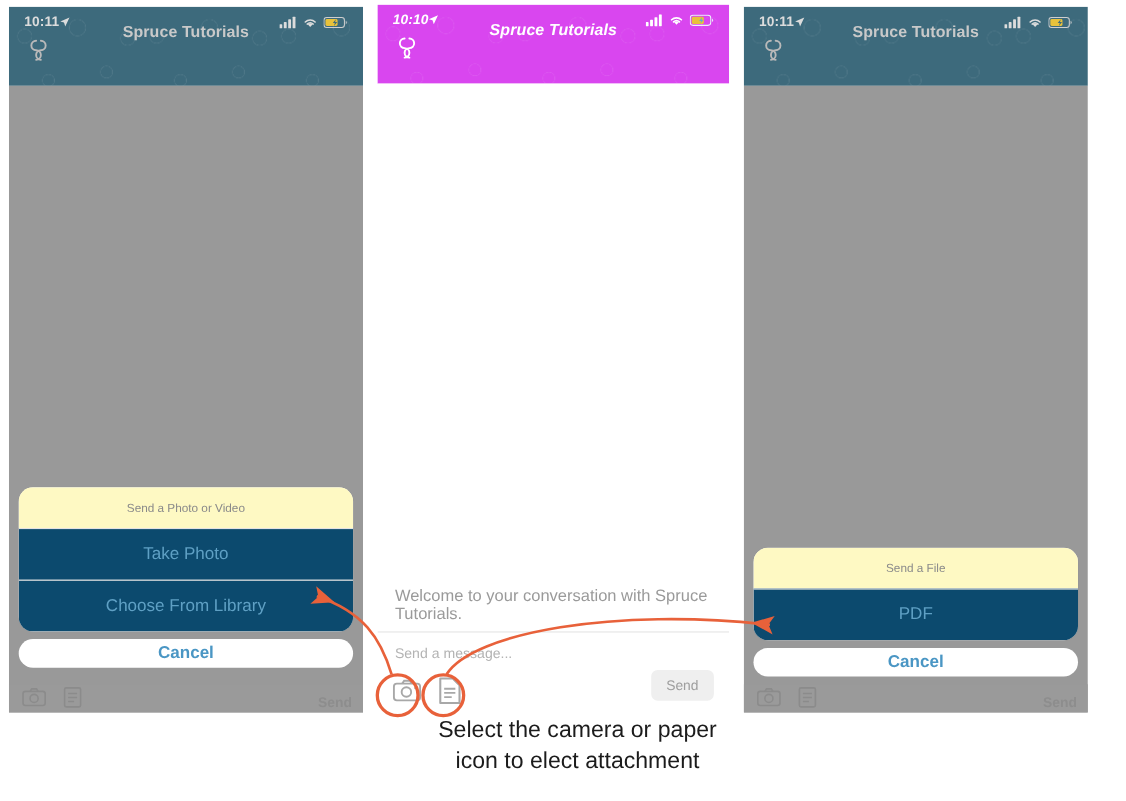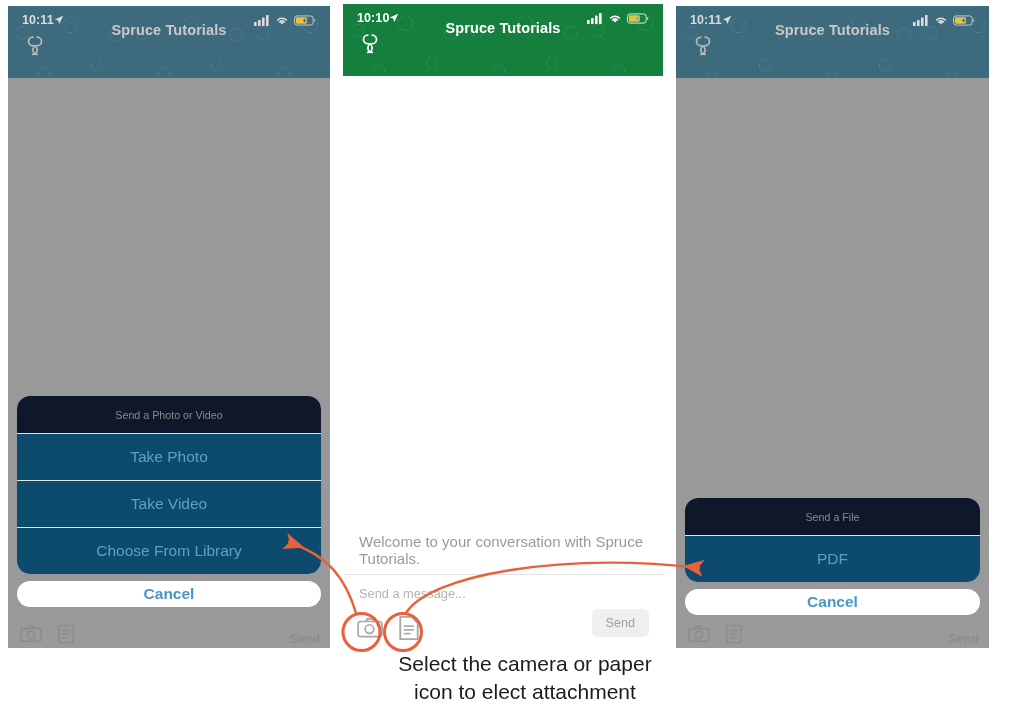--- a/index.html
+++ b/index.html
@@ -13,21 +13,21 @@
   
   .phone{position:absolute;overflow:hidden;background:#ffffff;}
   #phone-1{left:8px;  top:6px; width:322px; height:642px;}
   #phone-2{left:343px;top:4px; width:320px; height:641px;}
   #phone-3{left:676px;top:6px; width:313px; height:642px;}
 
   .screen{position:absolute;inset:0;overflow:hidden;background:#ffffff;}
 
   
   .hdr{position:absolute;left:0;top:0;right:0;height:72px;overflow:hidden;}
-  .hdr.bright{background:#15803d;}
+  .hdr.bright{background:#d946ef;font-style:italic;}
   .hdr.dim{background:#3D6A7C;}
   .hdr-pattern{
     position:absolute;inset:0;opacity:.13;
     background-image:
       radial-gradient(circle at 12% 28%, transparent 6px, #ffffff 6.4px, transparent 7px),
       radial-gradient(circle at 30% 70%, transparent 5px, #ffffff 5.4px, transparent 6px),
       radial-gradient(circle at 52% 20%, transparent 7px, #ffffff 7.4px, transparent 8px),
       radial-gradient(circle at 74% 62%, transparent 5px, #ffffff 5.4px, transparent 6px),
       radial-gradient(circle at 90% 30%, transparent 6px, #ffffff 6.4px, transparent 7px),
       radial-gradient(circle at 20% 95%, transparent 6px, #ffffff 6.4px, transparent 7px),
@@ -87,21 +87,21 @@
   }
 
   
   .sheet{position:absolute;left:9px;right:9px;}
   .sheet-group{
     background:#f7f7f7;border-radius:13px;overflow:hidden;
     box-shadow:0 0 0 .5px rgba(0,0,0,.04);
   }
   .sheet-title{
     text-align:center;color:#8a8a8a;font-size:10.7px;
-    padding:13px 10px 12px;background:#0f172a;
+    padding:13px 10px 12px;background:#fef9c3;
   }
   .sheet-row{
     text-align:center;color:#5FA0C4;font-size:15.5px;
     padding:14px 10px;border-top:.6px solid #e3e3e3;background:#0c4a6e;
   }
   .sheet-cancel{
     margin-top:7px;background:#ffffff;border-radius:13px;
     text-align:center;color:#4A96C4;font-size:15.5px;font-weight:bold;
     padding:4px 10px;
   }
@@ -179,21 +179,20 @@
             </svg>
           </div>
           <div class="ghost-send">Send</div>
         </div>
       </div>
 
       <div class="sheet" id="sheet-1">
         <div class="sheet-group">
           <div class="sheet-title">Send a Photo or Video</div>
           <div class="sheet-row">Take Photo</div>
-          <div class="sheet-row">Take Video</div>
           <div class="sheet-row">Choose From Library</div>
         </div>
         <div class="sheet-cancel">Cancel</div>
       </div>
 
     </div>
   </div>
 
   <div class="phone" id="phone-2">
     <div class="screen">

